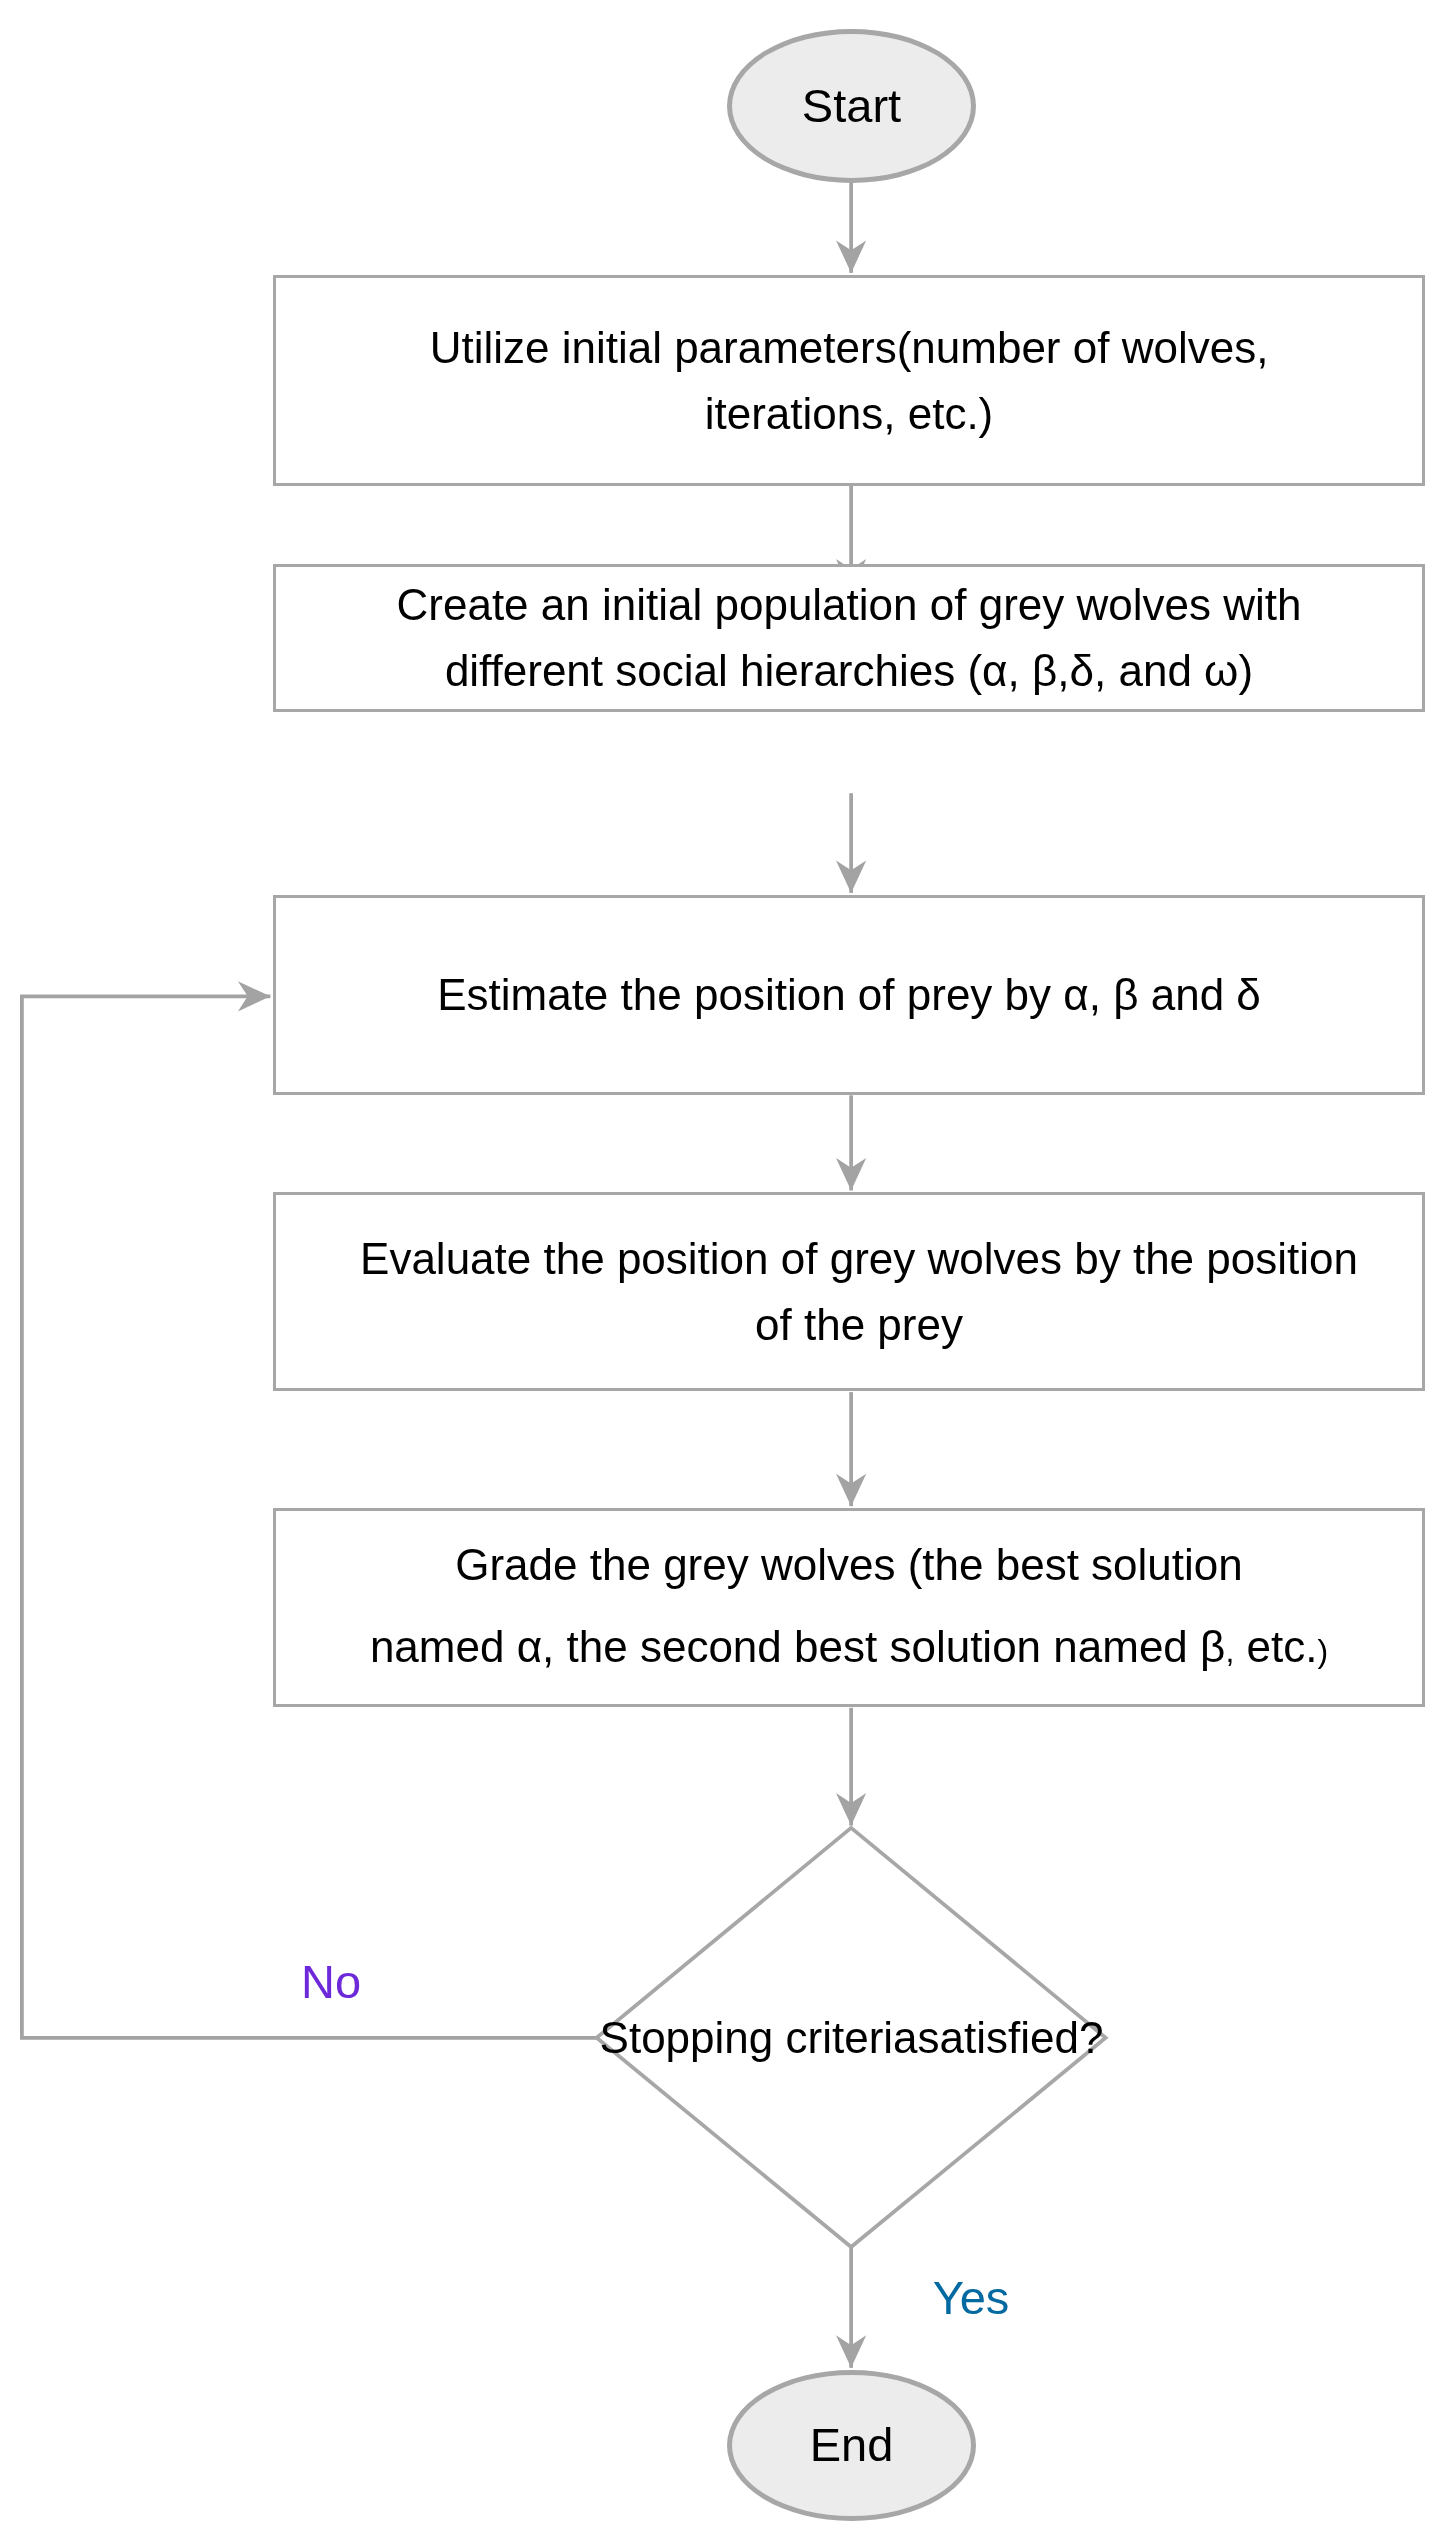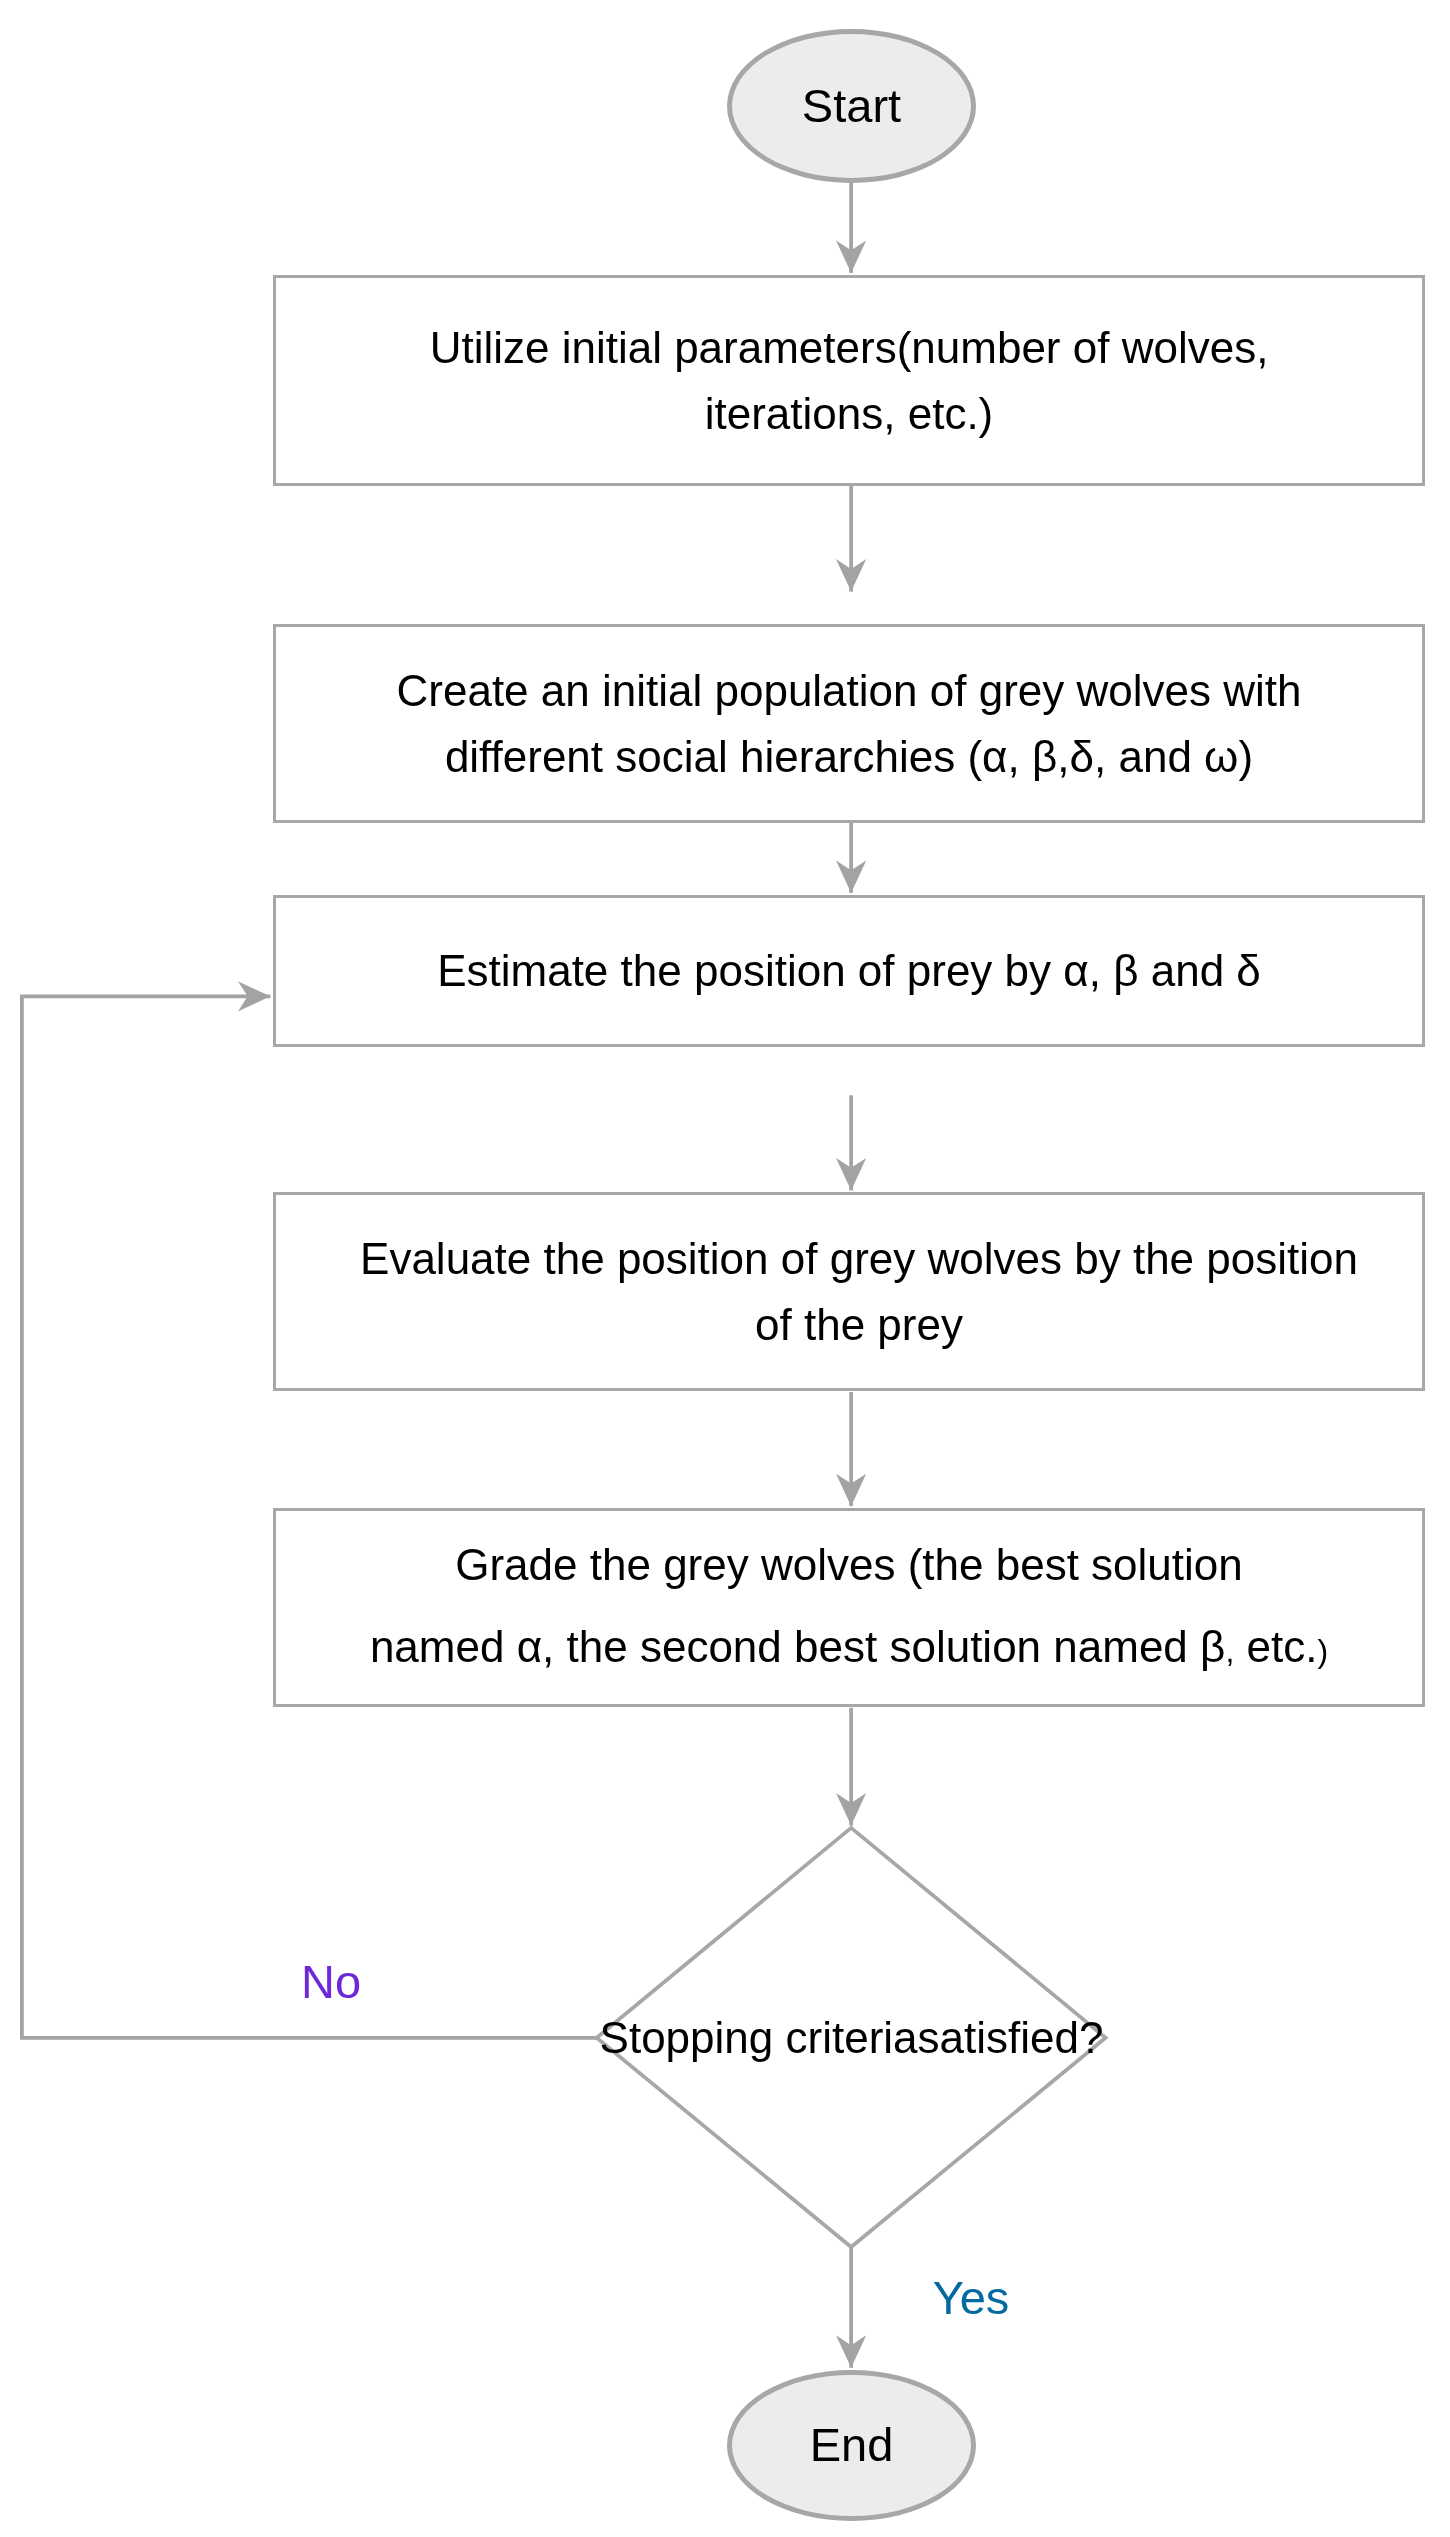--- a/index.html
+++ b/index.html
@@ -74,22 +74,22 @@
     z-index: 3;
     white-space: nowrap;
   }
   #no-label  { left: 248px; top: 1950px; color: #6d28d9; }
   #yes-label { left: 888px; top: 2266px; color: #0369a1; }
 
   
   #start-node { left: 727px; top: 29px;  width: 249px; height: 154px; }
   #end-node   { left: 727px; top: 2370px; width: 249px; height: 151px; }
   #box-init     { left: 273px; top: 275px;  width: 1152px; height: 211px; }
-  #box-create   { left: 273px; top: 624px;  width: 1152px; height: 199px; }
-  #box-estimate { left: 273px; top: 895px; width: 1152px; height: 152px; }
+  #box-create   { left: 273px; top: 564px;  width: 1152px; height: 148px; }
+  #box-estimate { left: 273px; top: 895px; width: 1152px; height: 200px; }
   #box-evaluate { left: 273px; top: 1192px; width: 1152px; height: 199px; padding-left: 20px; }
   #box-grade    { left: 273px; top: 1508px; width: 1152px; height: 199px; gap: 16px; }
   #decision-label-box { left: 597px; top: 1828px; width: 509px; height: 419px; }
 </style>
 </head>
 <body>
 
 <div id="canvas">
 
   <svg id="connector-layer" viewBox="0 0 1920 3360" xmlns="http://www.w3.org/2000/svg">

